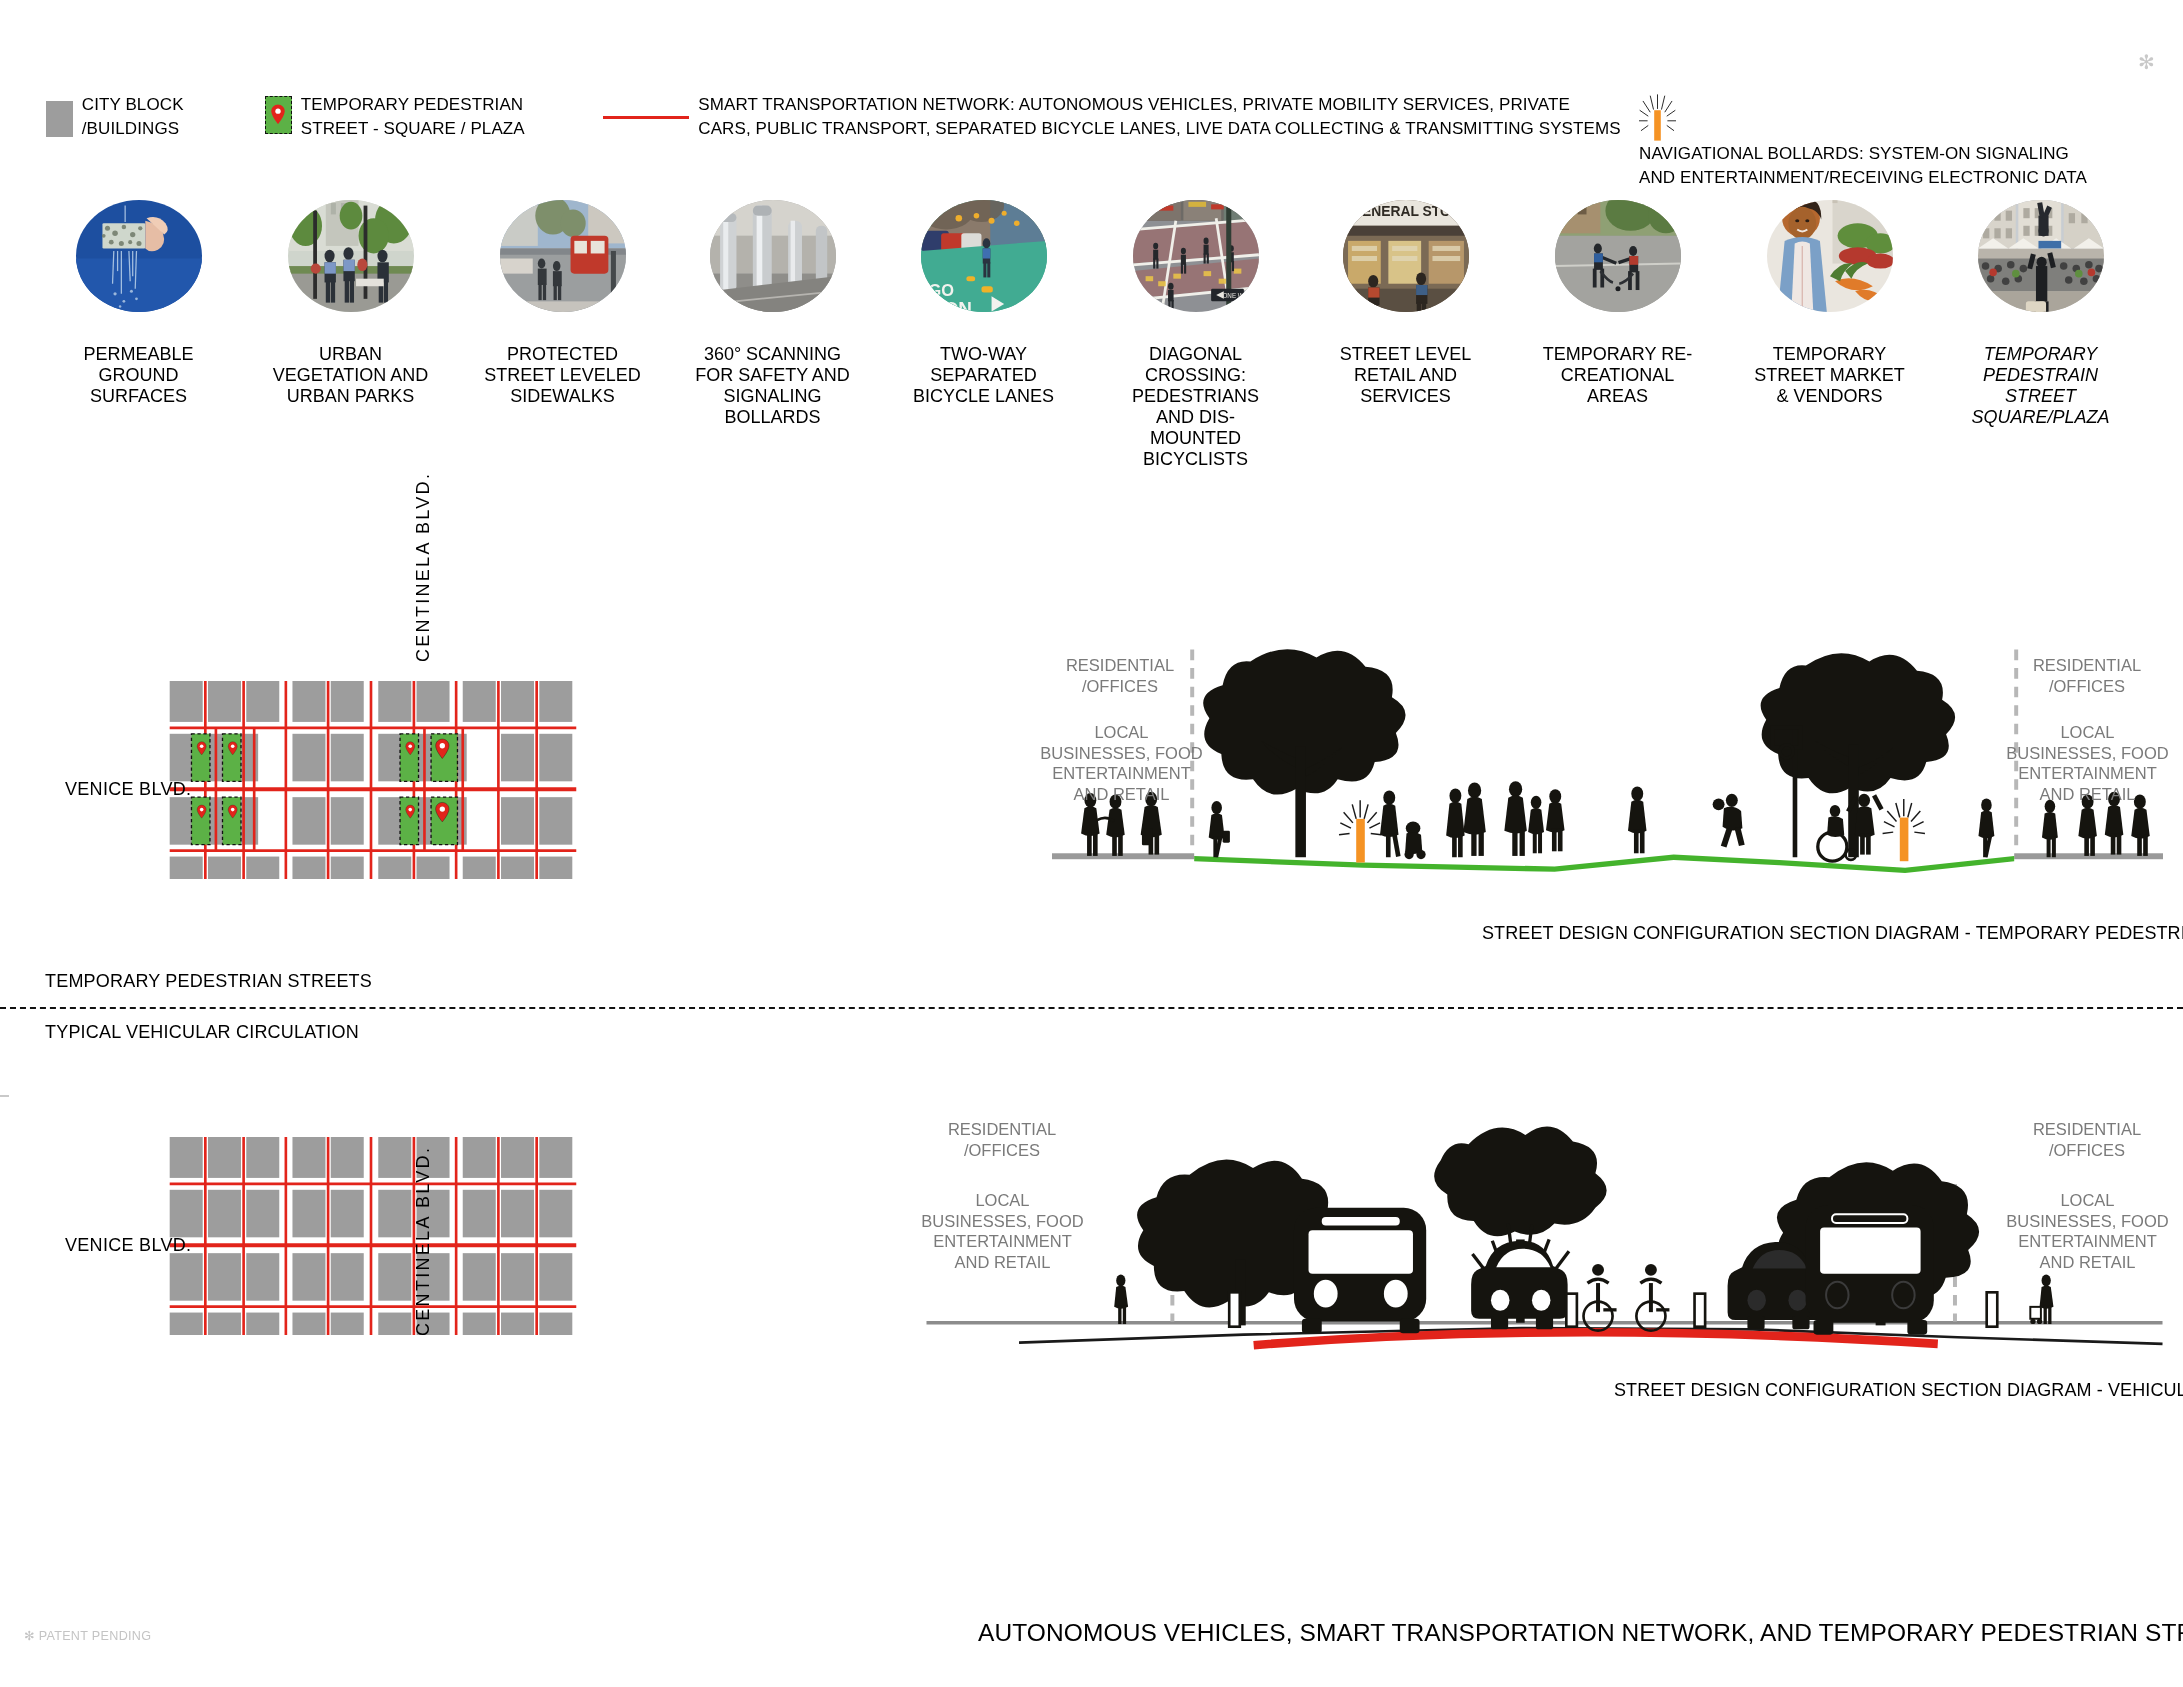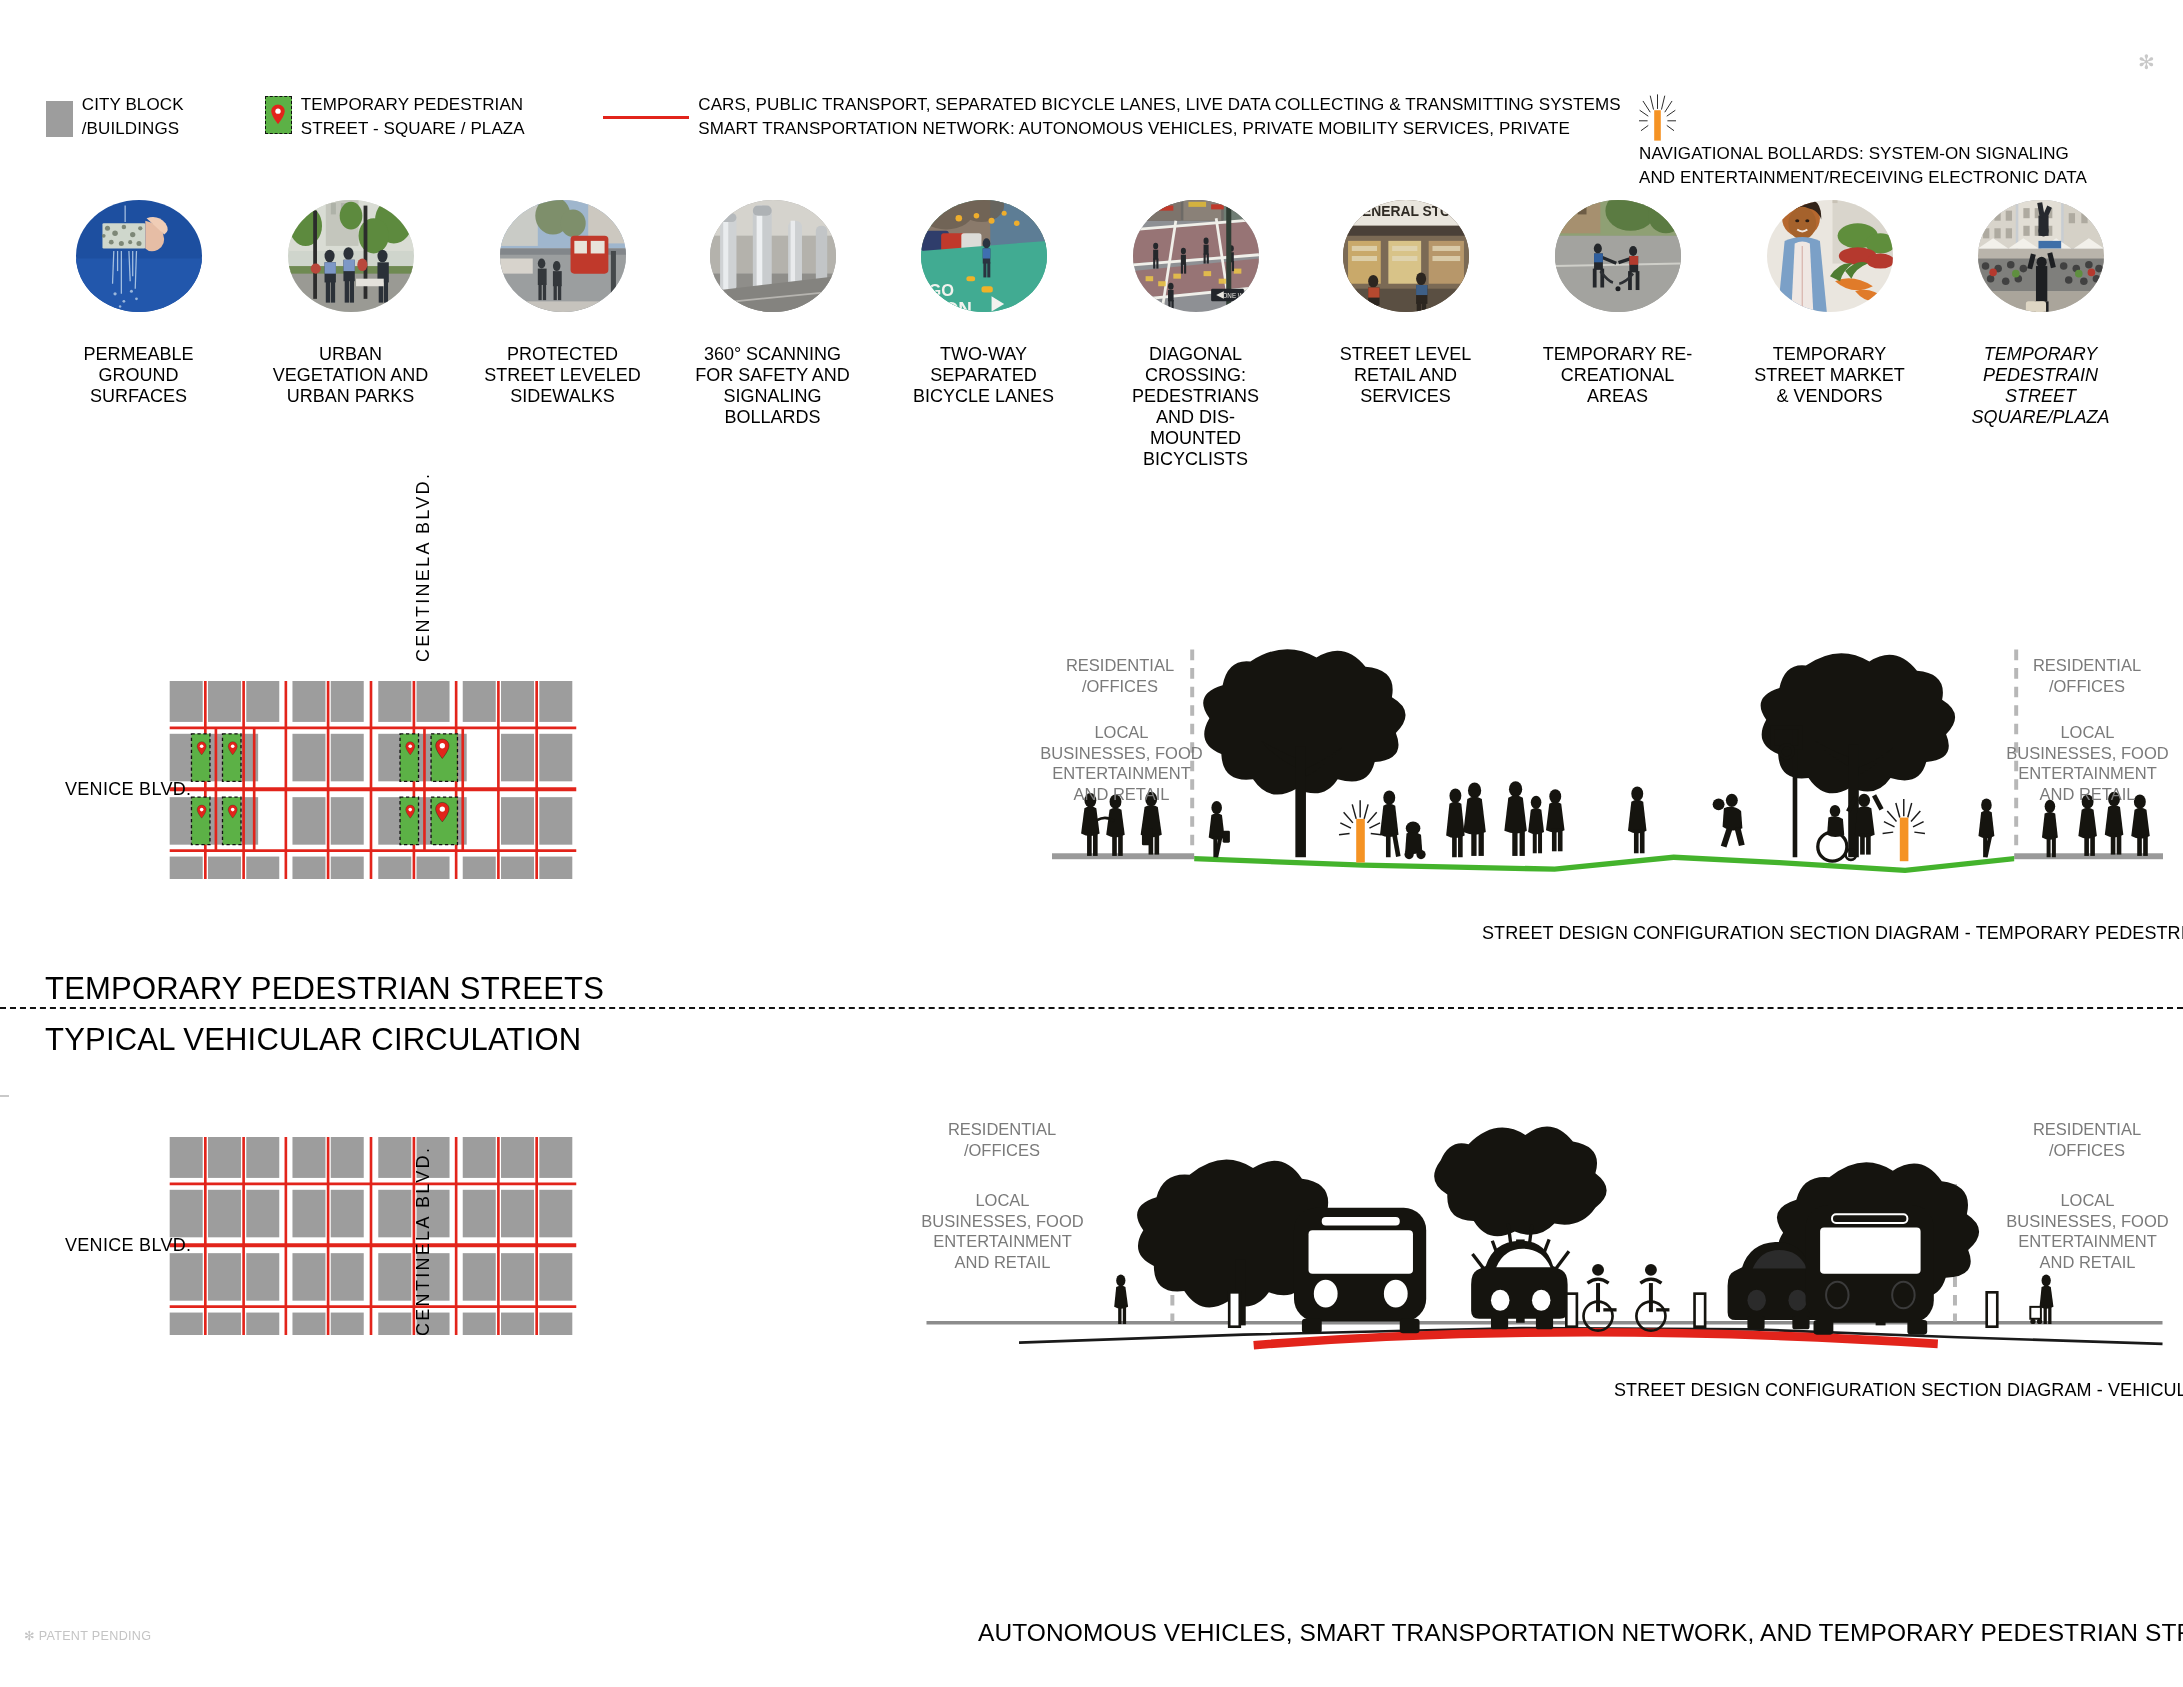--- a/index.html
+++ b/index.html
@@ -77,21 +77,21 @@
     color:#7a7a7a; font-size:16.5px; line-height:20.5px; text-align:center;
     white-space:pre-line;
   }
   .sec-caption{
     position:absolute;
     font-size:18px; letter-spacing:0.1px; white-space:nowrap;
   }
 
   
   .big-title{
-    position:absolute; font-size:31px; letter-spacing:0.2px; white-space:nowrap;
+    position:absolute; font-size:18px; letter-spacing:0.2px; white-space:nowrap;
   }
   #divider{
     position:absolute; left:0; top:1007px; width:2183px; height:0;
     border-top:2.6px dashed #111;
   }
   #divider-left-tick{
     position:absolute; left:0px; top:1095px; width:9.3px; height:0;
     border-top:2px solid #c9c9c9;
   }
 
@@ -129,22 +129,22 @@
     </div>
     <div>
       <div class="lg-text">TEMPORARY PEDESTRIAN</div>
       <div class="lg-text">STREET - SQUARE / PLAZA</div>
     </div>
   </div>
 
   <div class="lg" style="left:603px; top:0;">
     <div class="lg-swatch sw-line"></div>
     <div>
+      <div class="lg-text">SMART TRANSPORTATION NETWORK: AUTONOMOUS VEHICLES,  PRIVATE MOBILITY SERVICES, PRIVATE</div>
       <div class="lg-text">CARS, PUBLIC TRANSPORT, SEPARATED BICYCLE LANES, LIVE DATA COLLECTING &amp; TRANSMITTING SYSTEMS</div>
-      <div class="lg-text">SMART TRANSPORTATION NETWORK: AUTONOMOUS VEHICLES,  PRIVATE MOBILITY SERVICES, PRIVATE</div>
     </div>
   </div>
 
   <div class="lg" style="left:1639px; top:0;flex-direction:column;">
     <div class="lg-swatch sw-bollard">
       <svg viewBox="0 0 56 74" width="37" height="49">
         <g stroke="#1a1a1a" stroke-width="1.4">
           <line x1="28" y1="24" x2="28" y2="2"></line>
           <line x1="22" y1="25" x2="17" y2="4"></line>
           <line x1="34" y1="25" x2="39" y2="4"></line>

